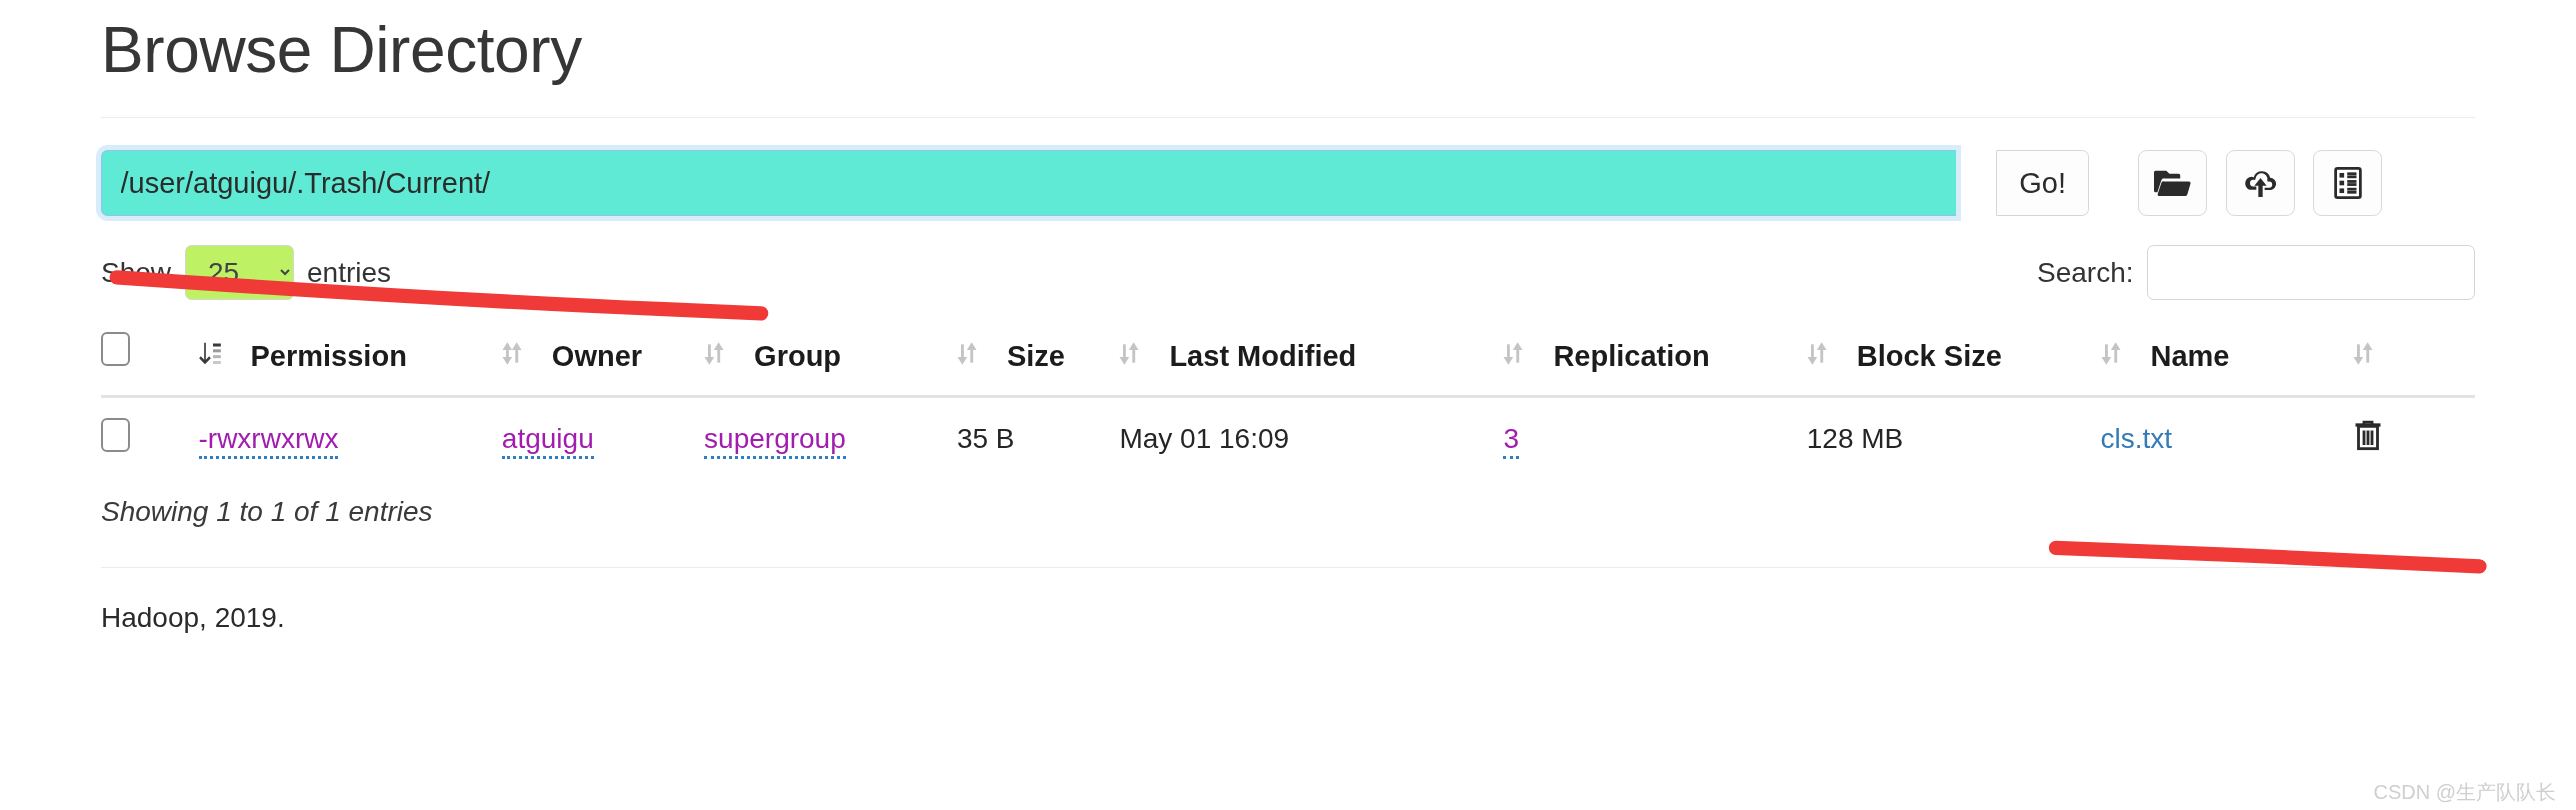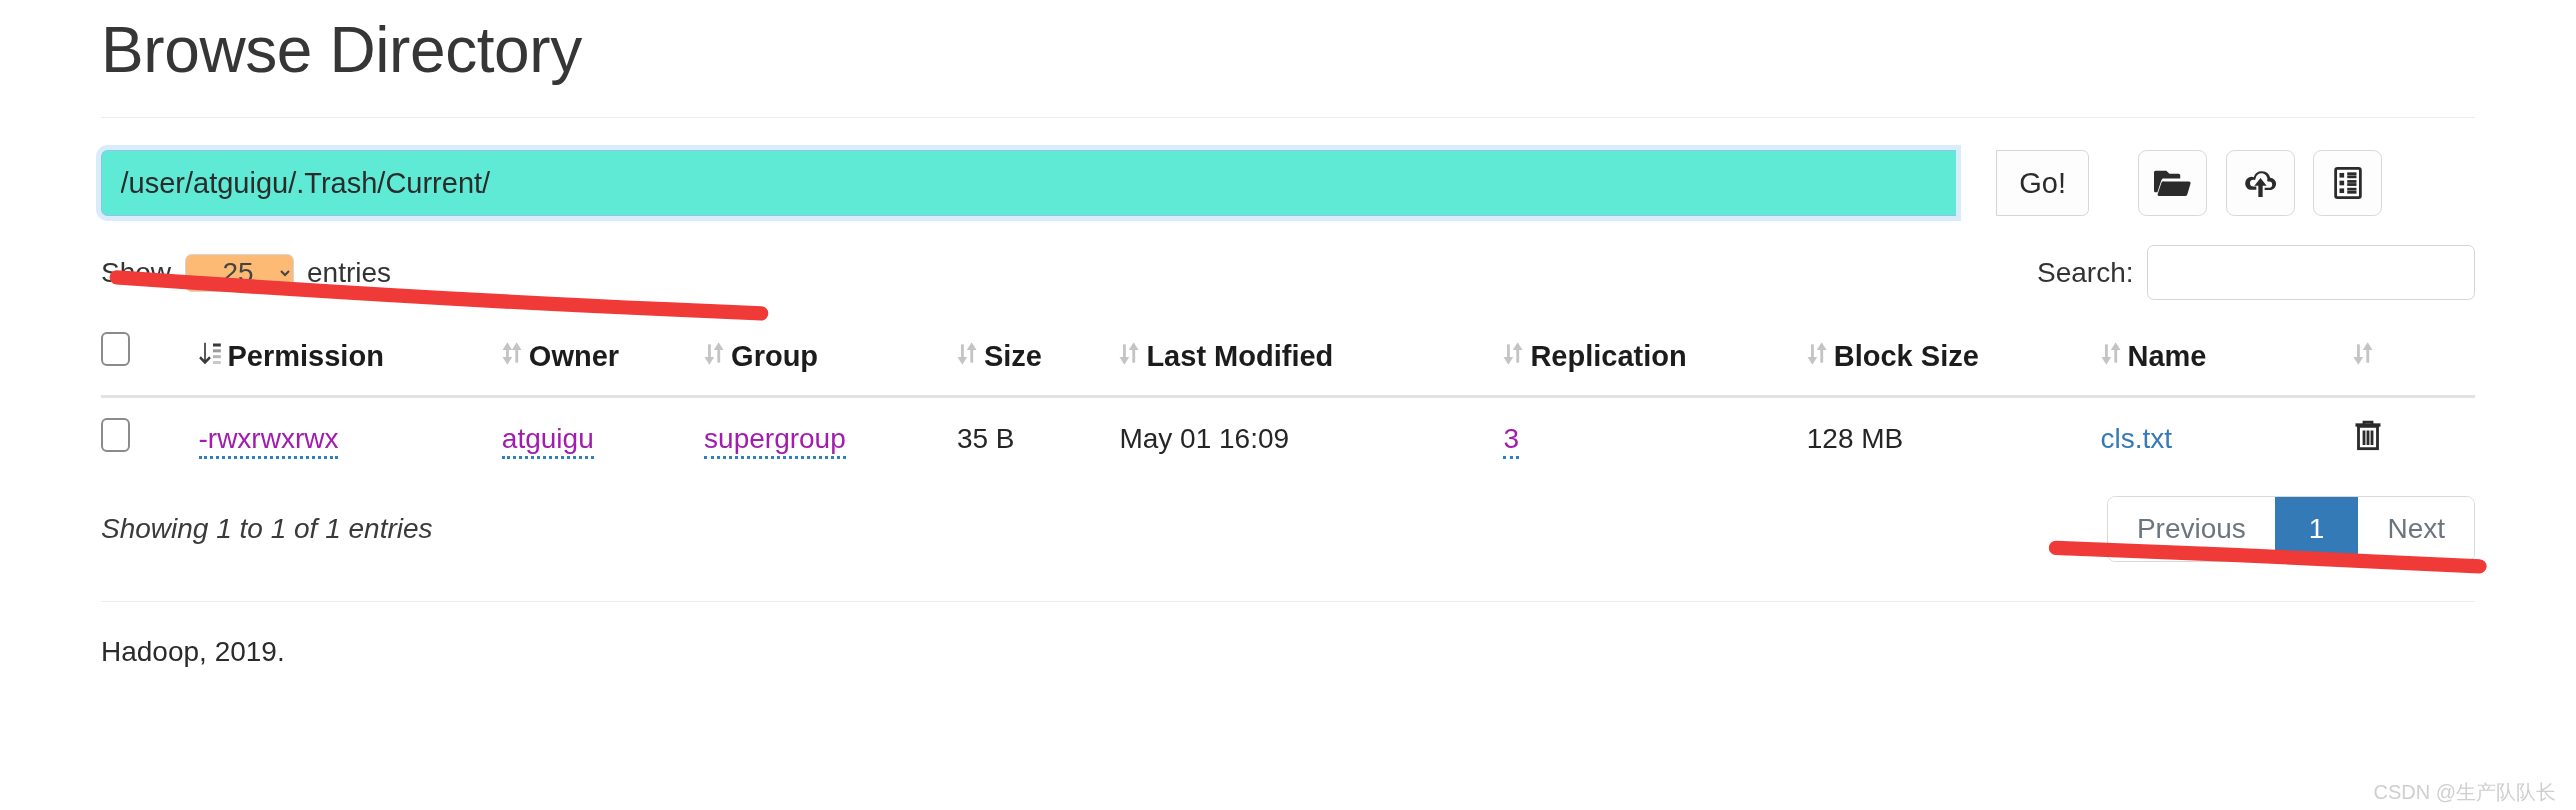--- a/index.html
+++ b/index.html
@@ -112,31 +112,30 @@
   .show-entries {
     display: flex;
     align-items: center;
     font-size: 28px;
     color: #333;
   }
   .show-entries .lbl { white-space: nowrap; }
   .entries-select {
     margin: 0 13.5px;
     width: 109px;
-    height: 38px;
+    height: 55px;
     box-sizing: border-box;
     font-size: 28px;
     font-family: "Liberation Sans", sans-serif;
     color: #444;
-    background: #fdba74;
+    background: #bef264;
     border: 1.7px solid #d5d5d5;
     border-radius: 6.7px;
     padding: 0 8.4px 0 18.5px;
     cursor: pointer;
-    text-align: center;
   }
   .search-box {
     display: flex;
     align-items: center;
     font-size: 28px;
     color: #333;
   }
   .search-input {
     margin-left: 13.5px;
     width: 328px;
@@ -171,21 +170,21 @@
   table.files td {
     font-size: 28px;
     color: #252525;
     padding: 20px 0 22px 0;
     white-space: nowrap;
     vertical-align: middle;
   }
   .th-inner {
     display: flex;
     align-items: center;
-    gap: 7px;
+    gap: 30px;
   }
   .sort-icon { flex: 0 0 auto; display: block; }
   .col-check   { width: 81px; }
   .col-perm    { width: 252px; }
   .col-owner   { width: 168px; }
   .col-group   { width: 210px; }
   .col-size    { width: 135px; }
   .col-mod     { width: 319px; }
   .col-repl    { width: 252px; }
   .col-block   { width: 244px; }
@@ -533,25 +532,20 @@
               </svg>
             </span>
           </button>
         </td>
       </tr>
     </tbody>
   </table>
 
   <div class="table-footer">
     <div class="showing-info">Showing 1 to 1 of 1 entries</div>
-    <div class="pagination">
-      <button class="page-btn">Previous</button>
-      <button class="page-btn active">1</button>
-      <button class="page-btn">Next</button>
-    </div>
   </div>
 
   <div class="footer-rule"></div>
   <div class="footer-text">Hadoop, 2019.</div>
 </div>
 
 <svg class="annotations" viewBox="0 0 3064 964" xmlns="http://www.w3.org/2000/svg">
   <path d="M138,330 C280,340 560,358 790,368 C840,370 880,372 905,373" stroke="#f03a37" stroke-width="17" stroke-linecap="round" fill="none"></path>
   <path d="M2446,652 C2560,656 2700,662 2820,668 C2880,671 2925,673 2950,674" stroke="#f03a37" stroke-width="17" stroke-linecap="round" fill="none"></path>
 </svg>

